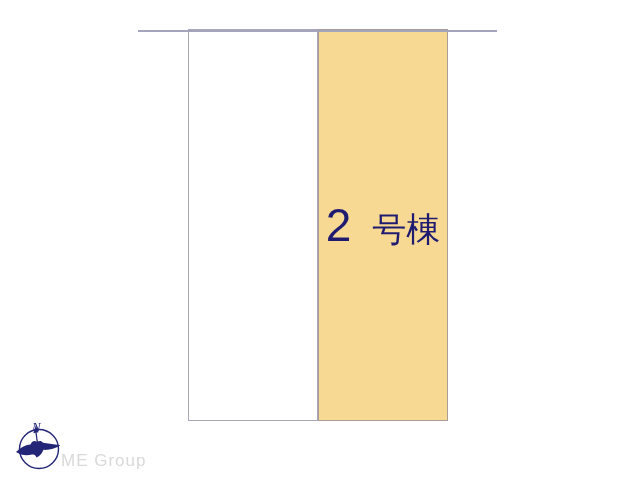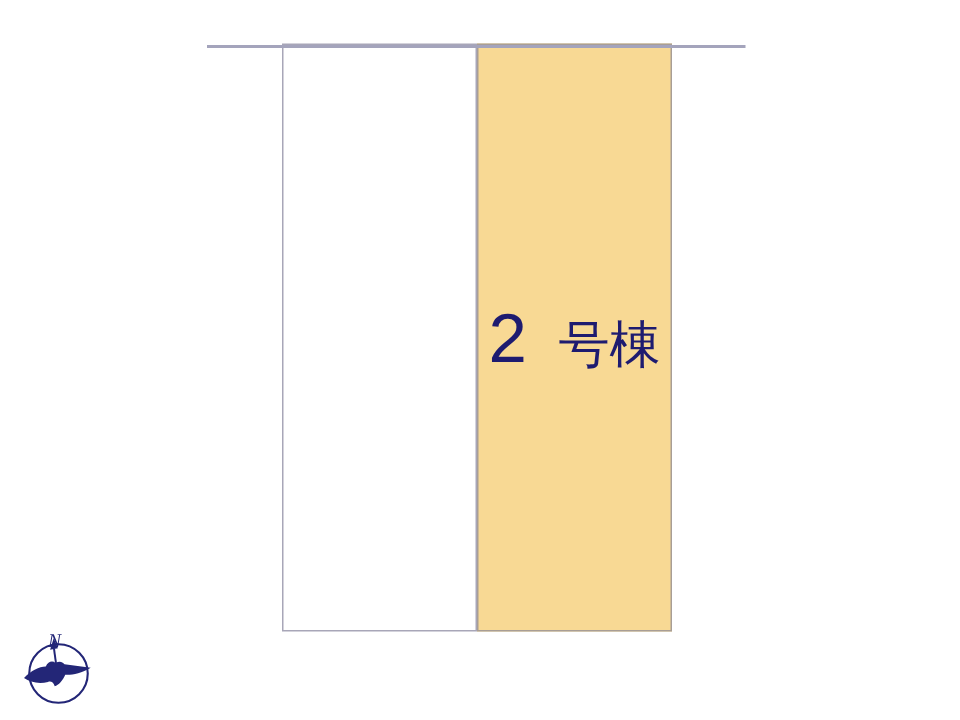--- a/index.html
+++ b/index.html
@@ -110,14 +110,15 @@
              C8,31 13,28.6 17.5,28.4
              C19,25 22,24.2 24,26
              C26.5,24.5 28.5,25 30,26.8
              L47.5,29.2
              C41,33.2 34,34.2 30.5,33.8
              C29,37.5 26,40.8 23.5,41.5
              C22.5,38.8 21,38 19,38.6
              C13,40.2 7,38.8 3,36 Z" fill="#232677"></path>
   </svg>
 
+  <div class="company-name">ME Group</div>
 
 </div>
 
 </body></html>

